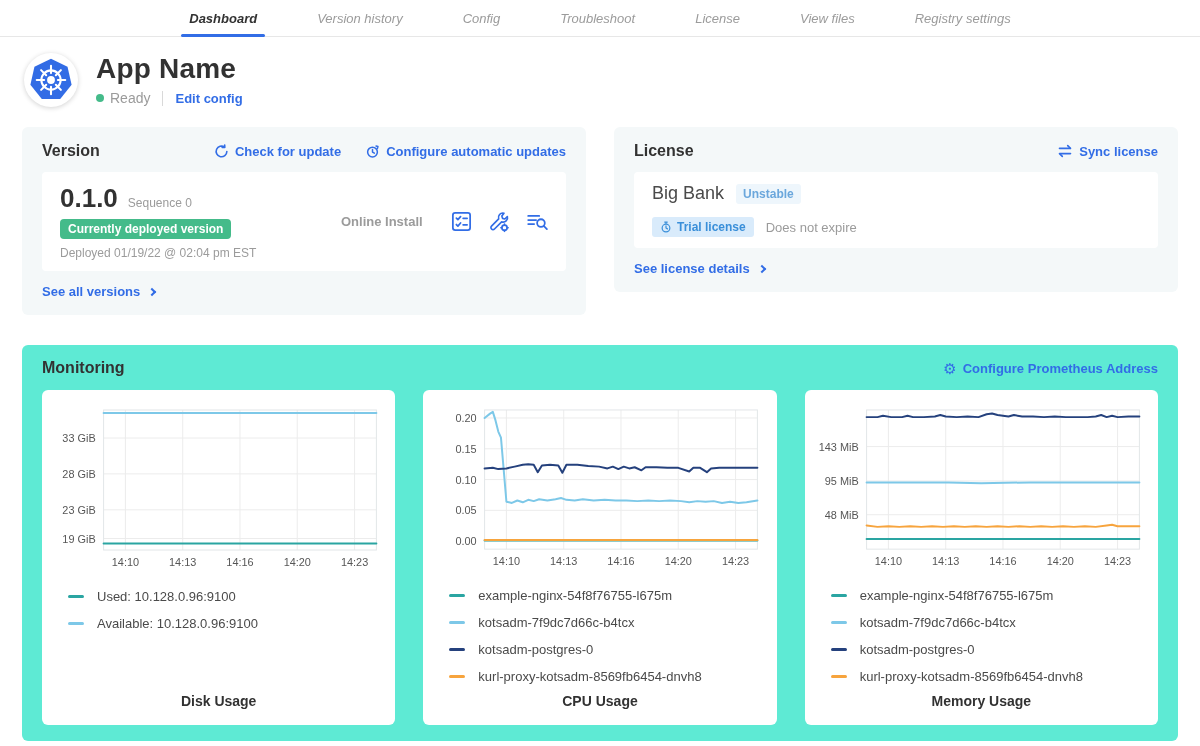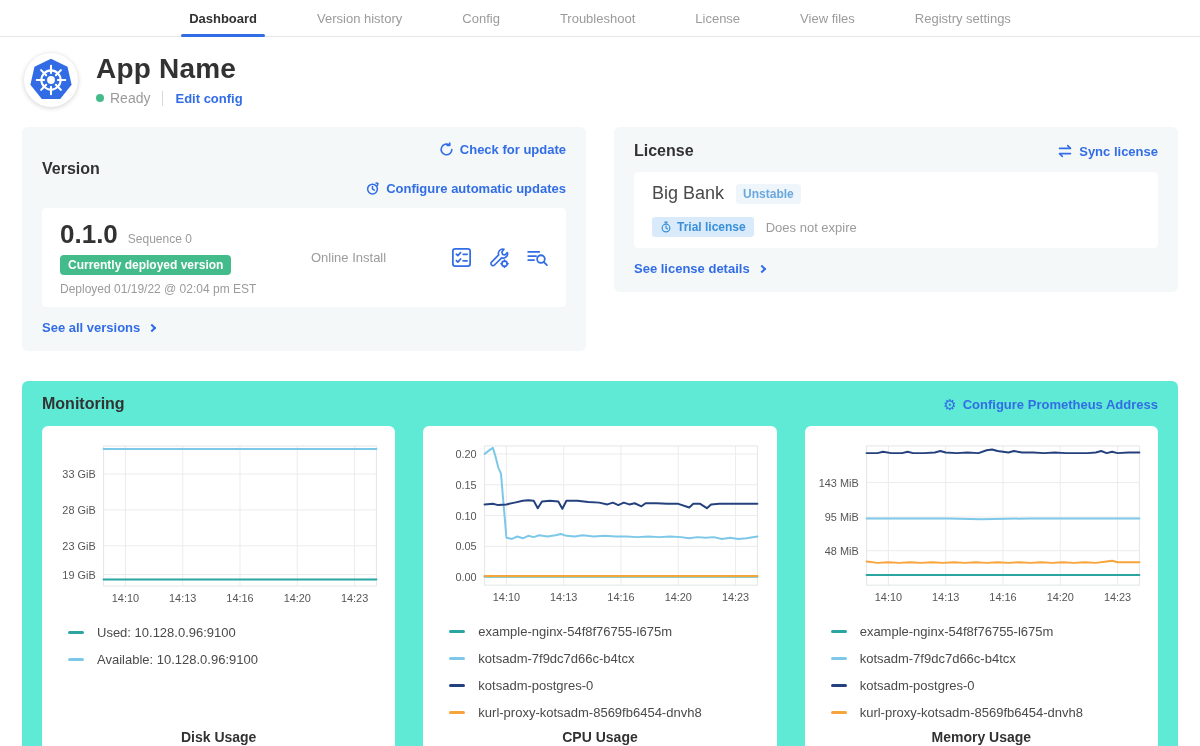--- a/index.html
+++ b/index.html
@@ -2,21 +2,21 @@
 <html><head>
 <meta charset="utf-8">
 <style>
   * { margin:0; padding:0; box-sizing:border-box; }
   html,body { width:1200px; height:746px; overflow:hidden; background:#fff;
     font-family:"Liberation Sans","DejaVu Sans",sans-serif; color:#323232; }
   svg text { font-family:"Liberation Sans","DejaVu Sans",sans-serif; }
 
   
   .topnav { height:37px; border-bottom:1px solid #e7e7e7; display:flex;
-    justify-content:center; align-items:stretch; gap:56px; background:#fff; }
+    justify-content:center; align-items:stretch; gap:56px; background:#fff;font-style:italic; }
   .tab { display:flex; align-items:center; font-size:13px; color:#9b9b9b;
     cursor:pointer; position:relative; padding:0 2px; }
   .tab.active { color:#323232; font-weight:700; }
   .tab.active::after { content:''; position:absolute; left:-6px; right:-6px;
     bottom:-1px; height:3px; background:#326de6; border-radius:2px; }
 
   
   .app-header { display:flex; align-items:center; padding:16px 24px 16px; }
   .k8s-logo { width:54px; height:54px; border-radius:50%; background:#fff;
     box-shadow:0 1px 5px rgba(0,0,0,.18); display:flex; align-items:center;
@@ -31,33 +31,33 @@
   .blue-link { display:inline-flex; align-items:center; gap:6px; color:#326de6;
     font-weight:700; font-size:13px; cursor:pointer; text-decoration:none; }
   .blue-link svg { flex:0 0 auto; }
   .chev { display:inline-block; width:6px; height:6px; border-top:2px solid currentColor;
     border-right:2px solid currentColor; transform:rotate(45deg); margin-left:3px; }
 
   .cards-row { display:flex; gap:28px; margin:4px 22px 0; align-items:flex-start; }
   .card { background:#f4f8f9; border-radius:6px; padding:15px 20px 15px; flex:1; }
   .card-head { display:flex; justify-content:space-between; align-items:center; margin-bottom:12px; }
   .card-title { font-size:16px; font-weight:700; }
-  .head-links { display:flex; gap:24px; align-items:flex-end;flex-direction:column; }
+  .head-links { display:flex; gap:24px; align-items:flex-end; }
   .white-box { background:#fff; border-radius:4px; padding:11px 18px; }
 
   
   .version-box { display:flex; align-items:center; }
   .v-left { min-width:245px; }
   .v-num-row { display:flex; align-items:baseline; gap:10px; }
   .v-num { font-size:26px; font-weight:800; }
   .v-seq { font-size:12px; color:#9b9b9b; }
   .deploy-badge { display:inline-block; background:#44bb8a; color:#fff; font-size:12px;
     font-weight:700; padding:3px 8px; border-radius:4px; margin:5px 0 7px; }
   .deployed-at { font-size:12px; color:#9b9b9b; }
-  .v-mid { flex:1; color:#9b9b9b; font-weight:400; font-size:13px; padding-left:6px; }
+  .v-mid { flex:1; color:#9b9b9b; font-weight:700; font-size:13px; padding-left:6px;margin-left:30px; }
   .v-icons { display:flex; gap:16px; align-items:center; color:#326de6; }
   .v-icons span { cursor:pointer; display:flex; }
   .see-link { margin-top:13px; }
 
   
   .lic-name-row { display:flex; align-items:center; gap:12px; }
   .lic-name { font-size:18px; font-weight:400; color:#4a4a4a; }
   .chan-badge { background:#eef6fc; color:#6ba7dc; font-size:12px; font-weight:700;
     padding:3px 7px; border-radius:3px; }
   .lic-meta-row { display:flex; align-items:center; gap:12px; margin-top:13px; }

